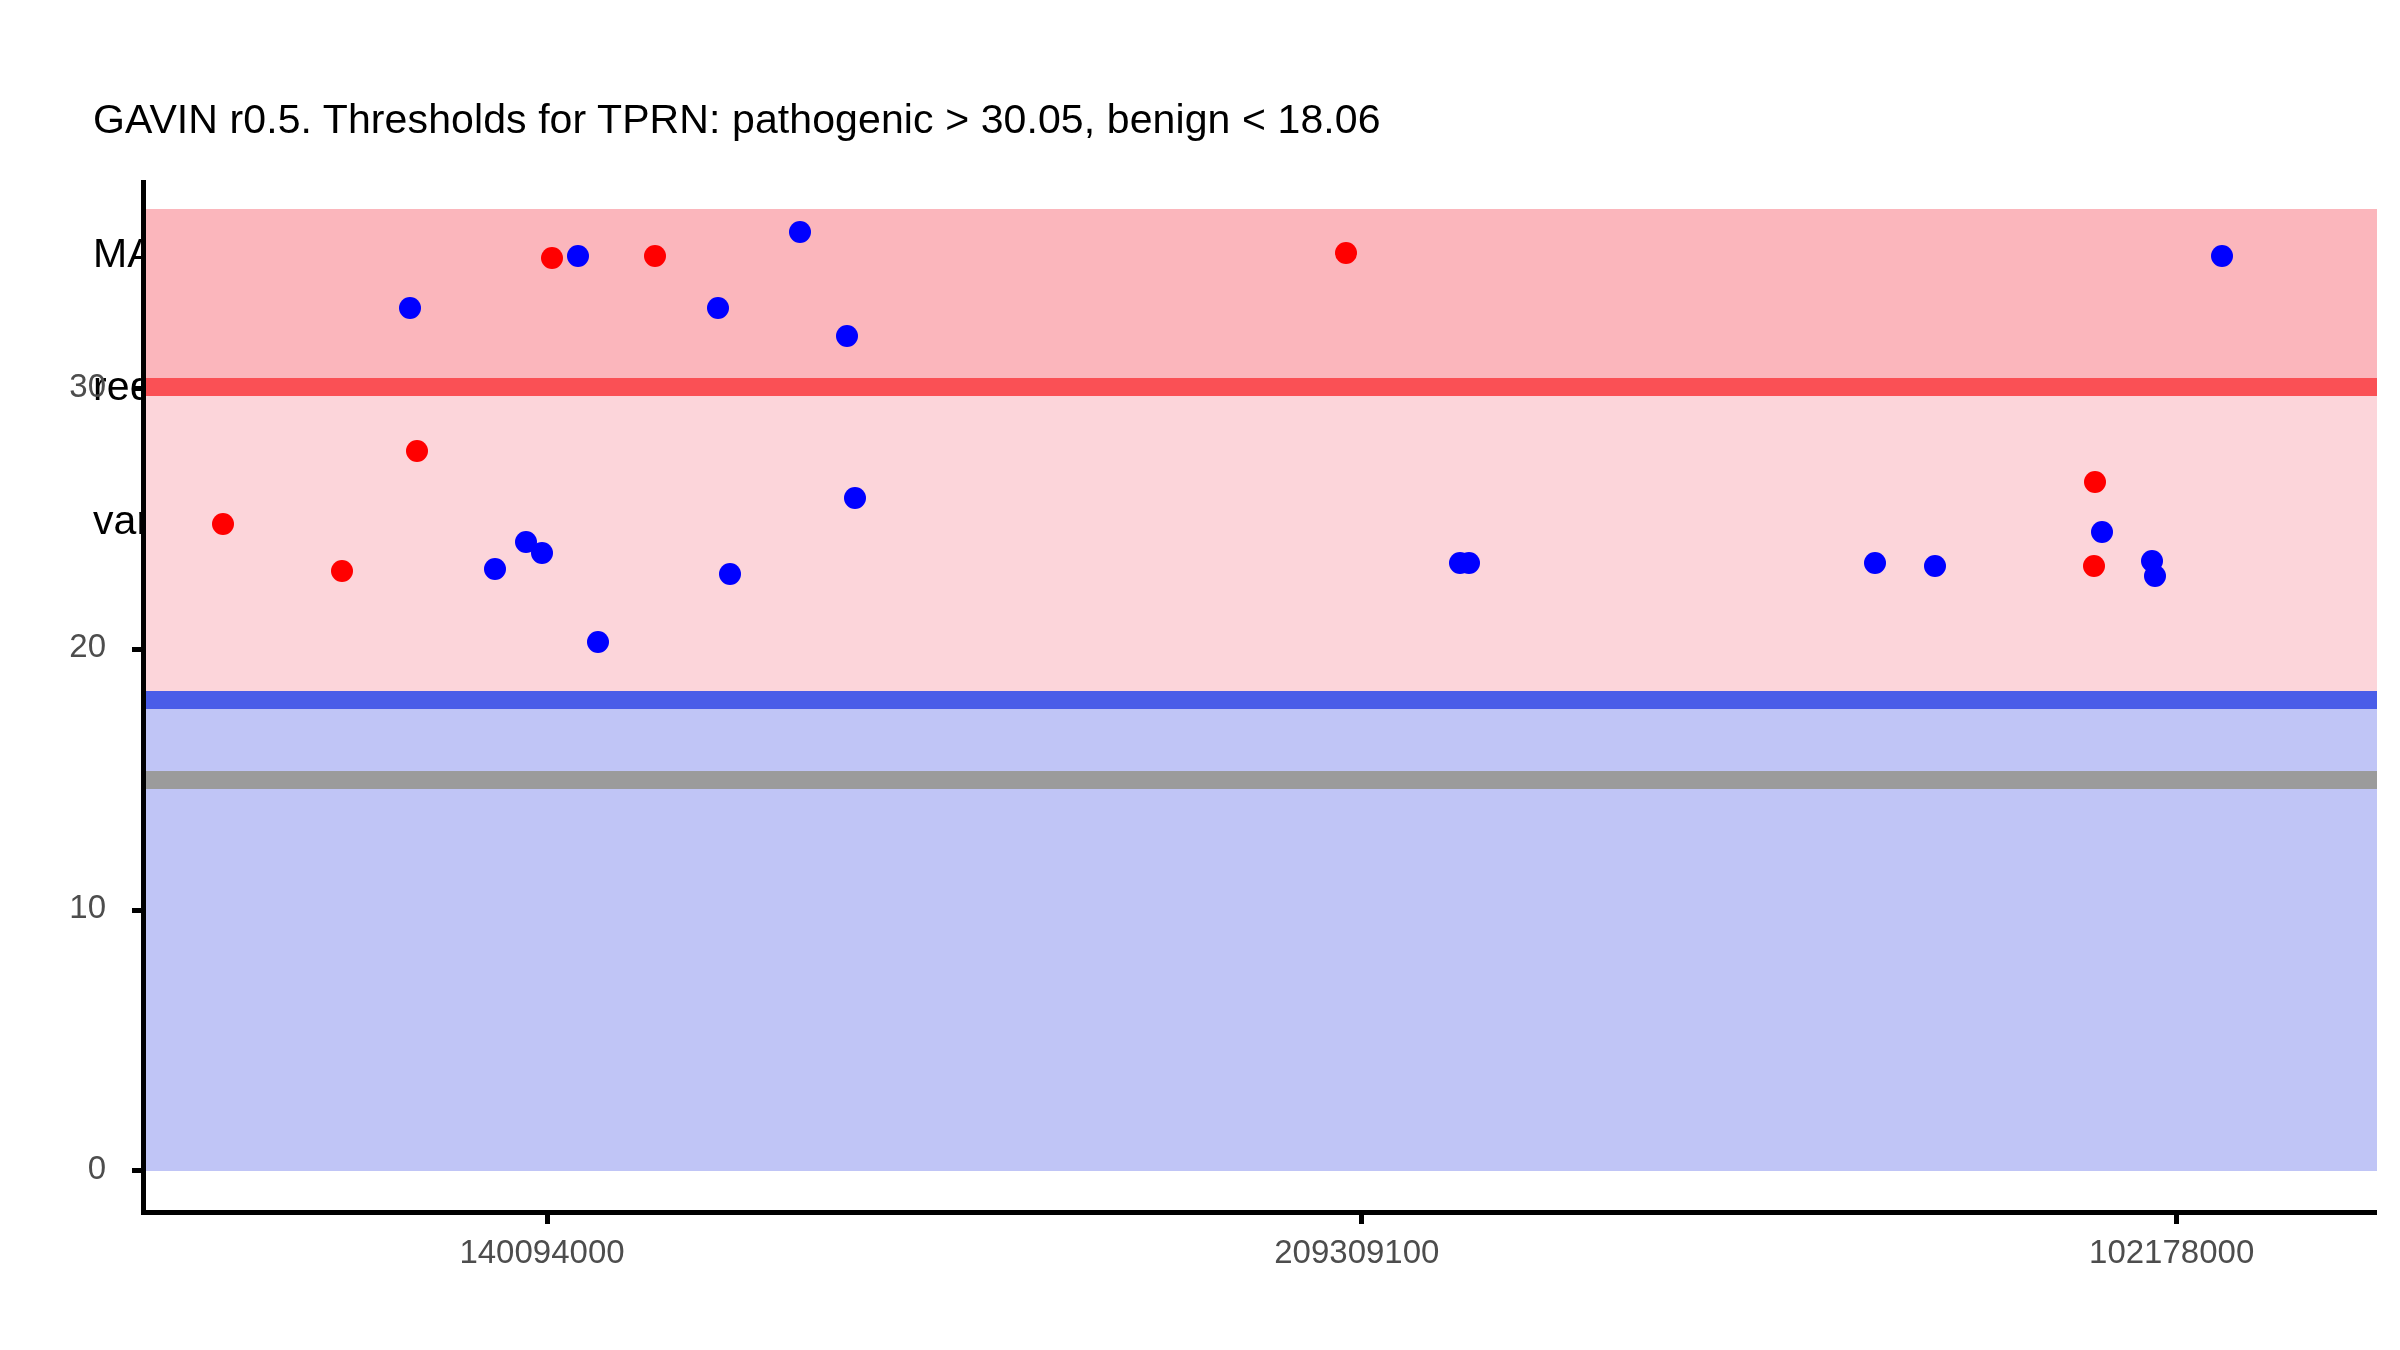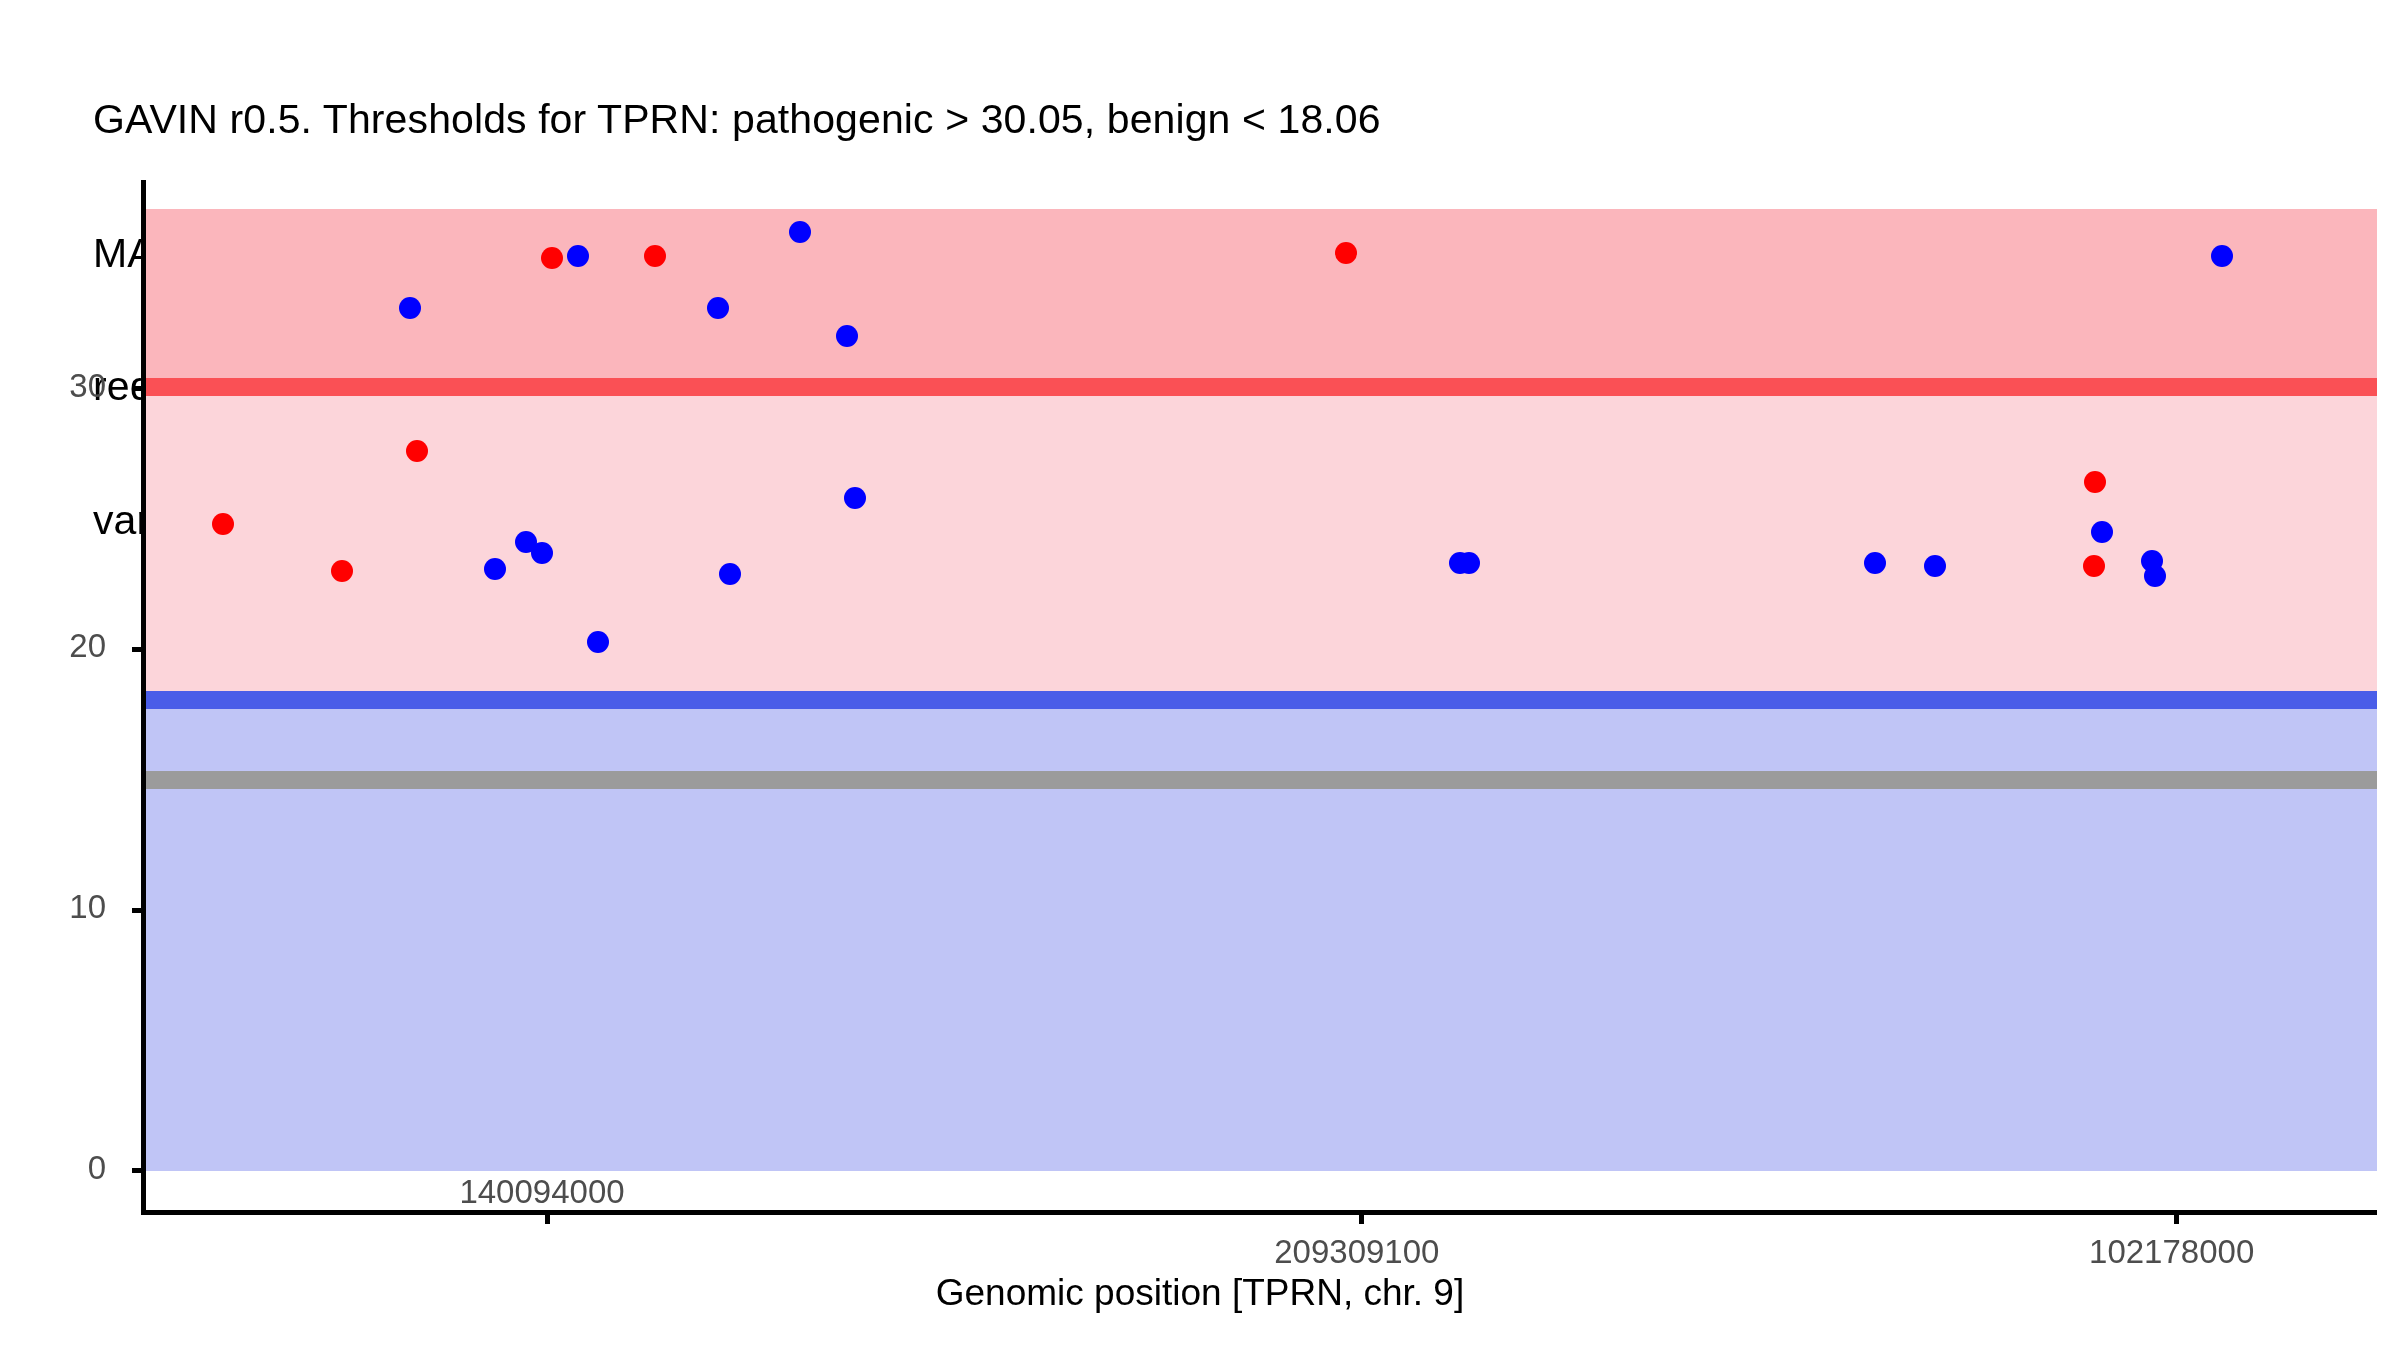--- a/index.html
+++ b/index.html
@@ -112,20 +112,19 @@
       </div>
   </div>
 
   <div id="ylabels">
       <div class="ylab" style="left: -14px; top: 1148.89px;">0</div>
       <div class="ylab" style="left: -14px; top: 888.127px;">10</div>
       <div class="ylab" style="left: -14px; top: 627.367px;">20</div>
       <div class="ylab" style="left: -14px; top: 366.608px;">30</div>
     </div>
   <div id="xlabels">
-      <div class="xlab" style="left: 412.007px; top: 1173px;">140094000</div>
+      <div class="xlab" style="left: 412.007px; top: 1233px;">140094000</div>
       <div class="xlab" style="left: 1226.83px; top: 1233px;">209309100</div>
       <div class="xlab" style="left: 2041.66px; top: 1233px;">102178000</div>
     </div>
 
-  <div id="xtitle">Genomic position [TPRN, chr. 9]</div>
 
 </div>
 
 </body></html>

